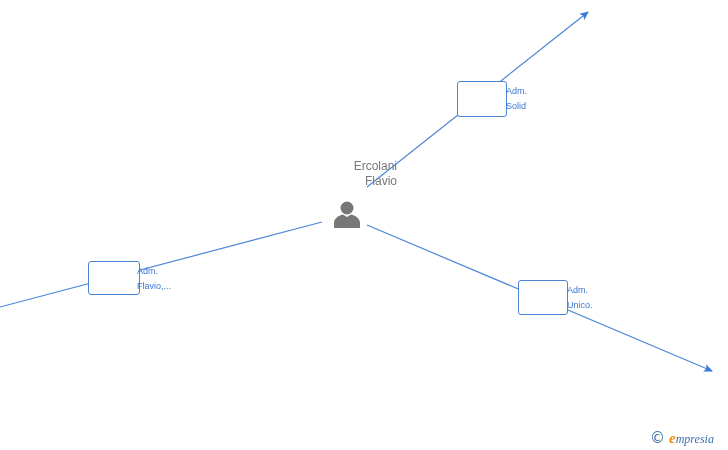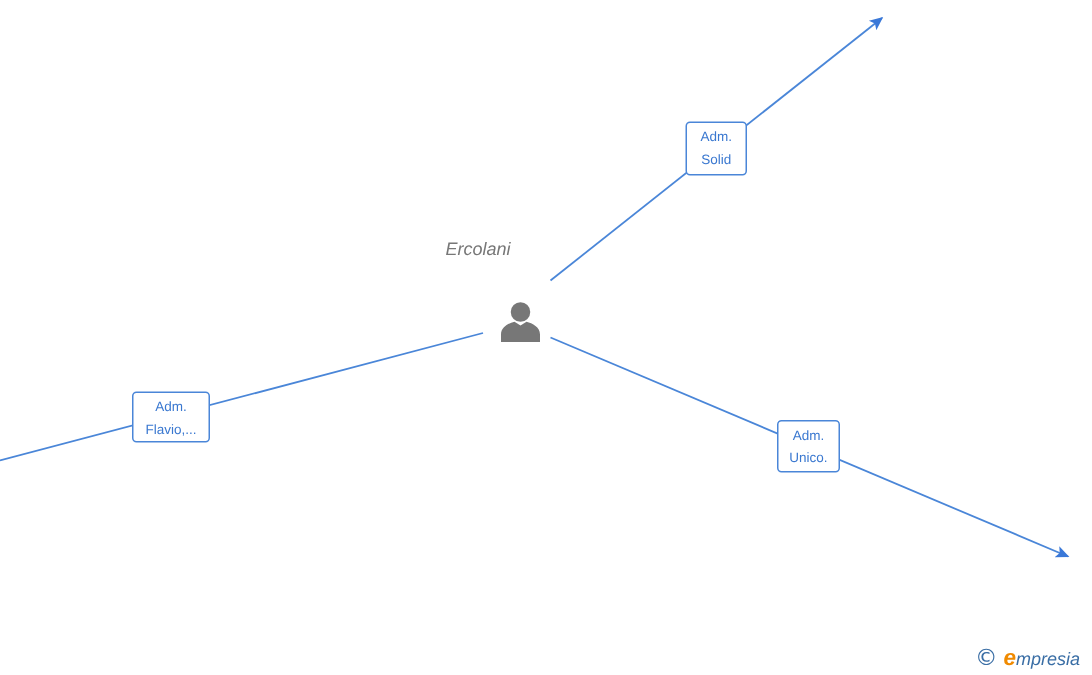--- a/index.html
+++ b/index.html
@@ -19,66 +19,66 @@
       left: 0;
       top: 0;
       width: 728px;
       height: 450px;
     }
     .person-name {
       position: absolute;
       left: 297px;
       top: 159px;
       width: 100px;
-      text-align: left;
+      text-align: right;
       font-size: 12px;
       line-height: 15px;
       color: #777777;
-      font-style: italic;
     }
     .person-icon {
       position: absolute;
       left: 332px;
       top: 199px;
       width: 30px;
       height: 30px;
     }
     .role-box {
       position: absolute;
       background: #ffffff;
       border: 1px solid #4a86d8;
       border-radius: 3px;
       color: #3a78d0;
       font-size: 9px;
       line-height: 15px;
-      text-align: center;
+      text-align: left;
       box-sizing: border-box;
       padding-top: 2px;
       cursor: pointer;
+      padding-left: 48px;
     }
     .role-box span { display: block; }
     .watermark {
       position: absolute;
       left: 650px;
       top: 428px;
       height: 20px;
       display: flex;
       align-items: center;
       gap: 4px;
     }
     .wm-copy {
       font-size: 15px;
       color: #3a6ea5;
       font-family: "DejaVu Sans", sans-serif;
     }
     .wm-brand {
       font-size: 12px;
       color: #3a6ea5;
       font-style: italic;
-      font-family: Liberation Sans, sans-serif;
+      font-family: Liberation Serif, serif;
     }
     .wm-brand .e-letter {
       color: #f08a00;
       font-size: 15px;
       font-weight: bold;
     }
   </style>
 </head>
 <body>
 
@@ -91,20 +91,21 @@
 
   <line x1="367" y1="187" x2="588" y2="12" stroke="#4a86d8" stroke-width="1.2" marker-end="url(#arrowhead)"></line>
 
   <line x1="322" y1="222" x2="0" y2="307" stroke="#4a86d8" stroke-width="1.2"></line>
 
   <line x1="367" y1="225" x2="712" y2="371" stroke="#4a86d8" stroke-width="1.2" marker-end="url(#arrowhead)"></line>
 </svg>
 
 <div class="person-name">
   <div>Ercolani</div>
+  <div>Flavio</div>
 </div>
 
 <svg class="person-icon" viewBox="0 0 30 30" xmlns="http://www.w3.org/2000/svg">
   <circle cx="15" cy="9" r="6.5" fill="#777777"></circle>
   <path d="M2,29 L2,24 C2,19 7,16.5 11,15.5 L15,18 L19,15.5 C23,16.5 28,19 28,24 L28,29 Z" fill="#777777"></path>
 </svg>
 
 <div class="role-box" style="left:457px; top:81px; width:41px; height:36px;">
   <span>Adm.</span>
   <span>Solid</span>

